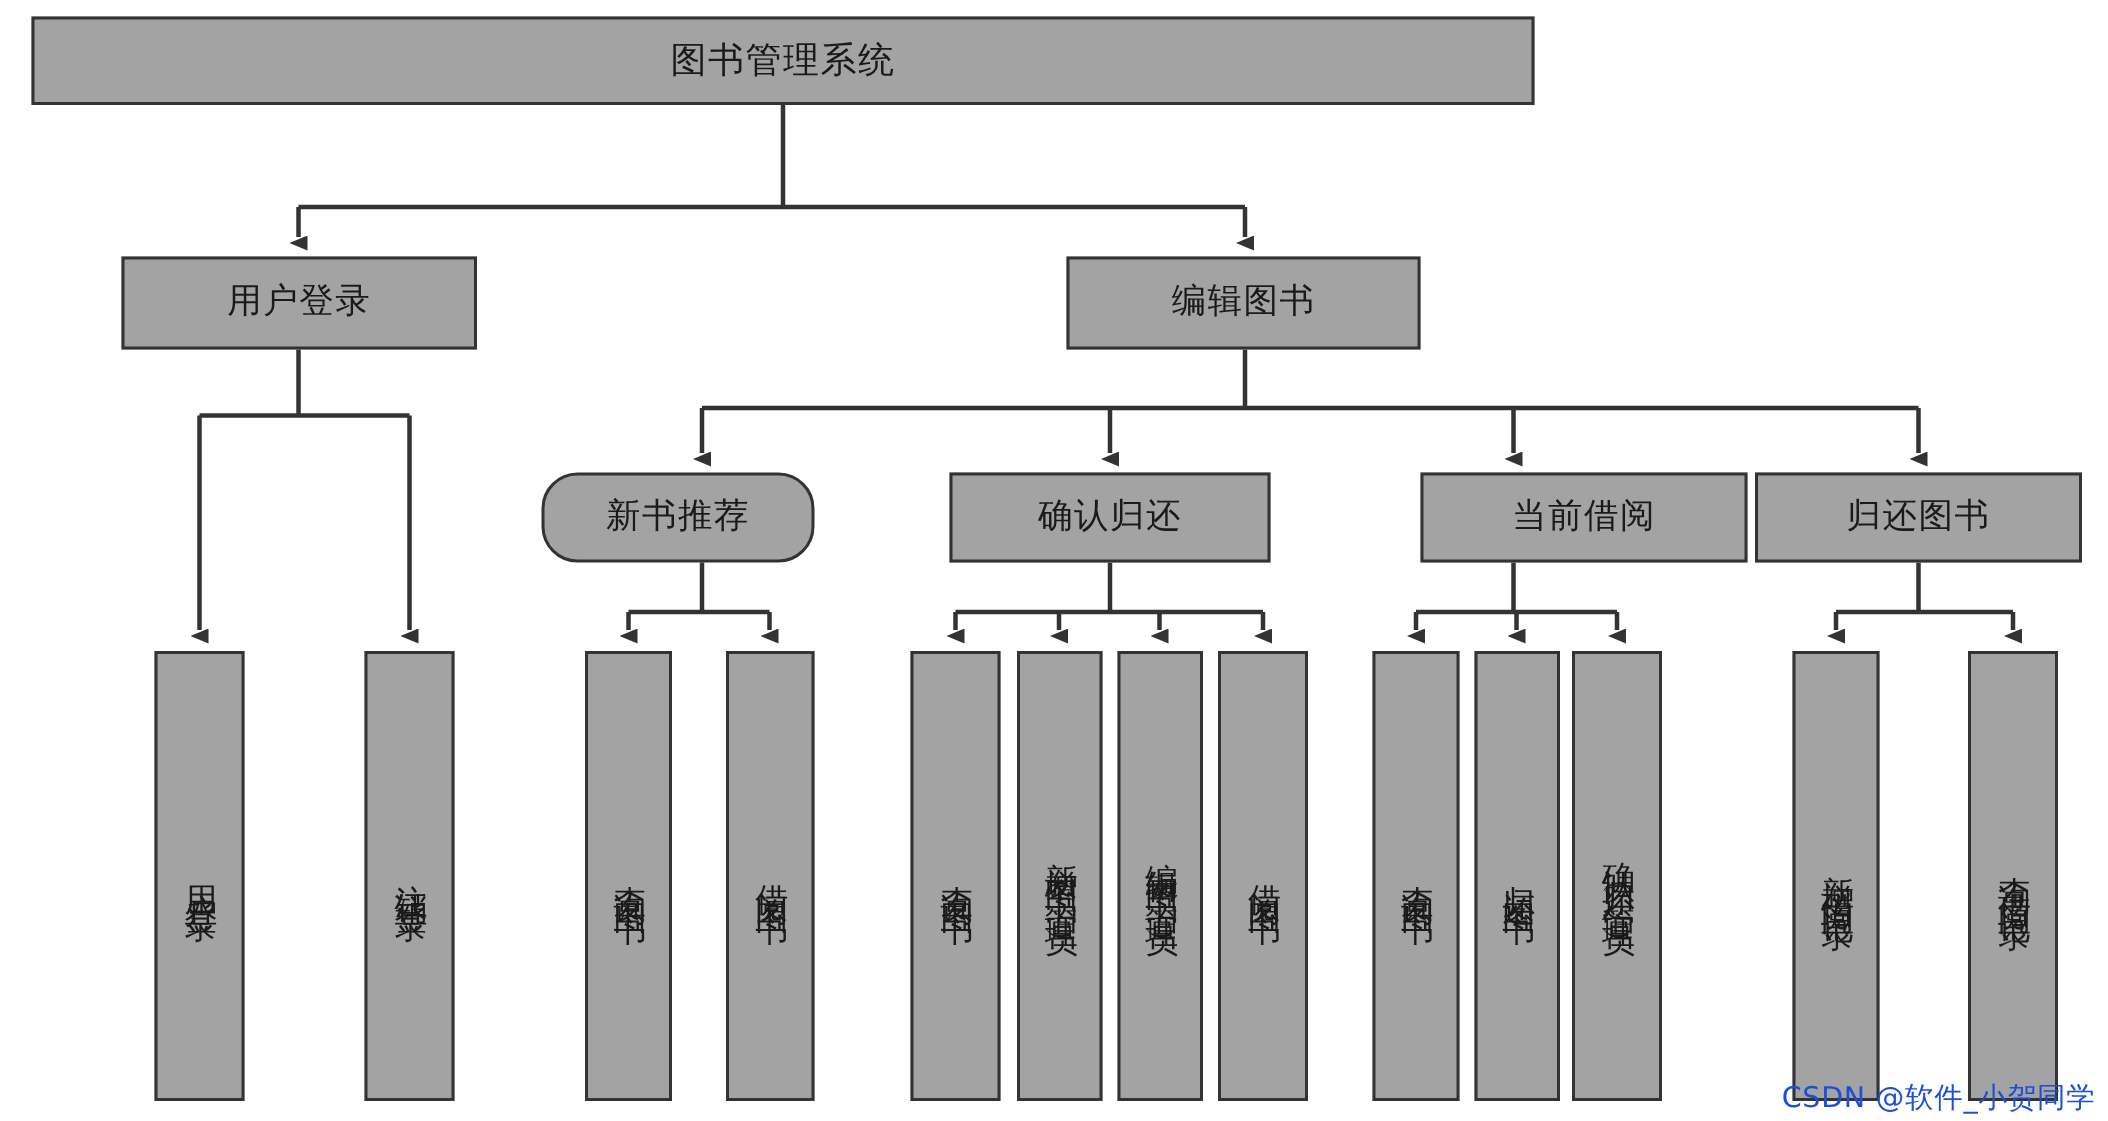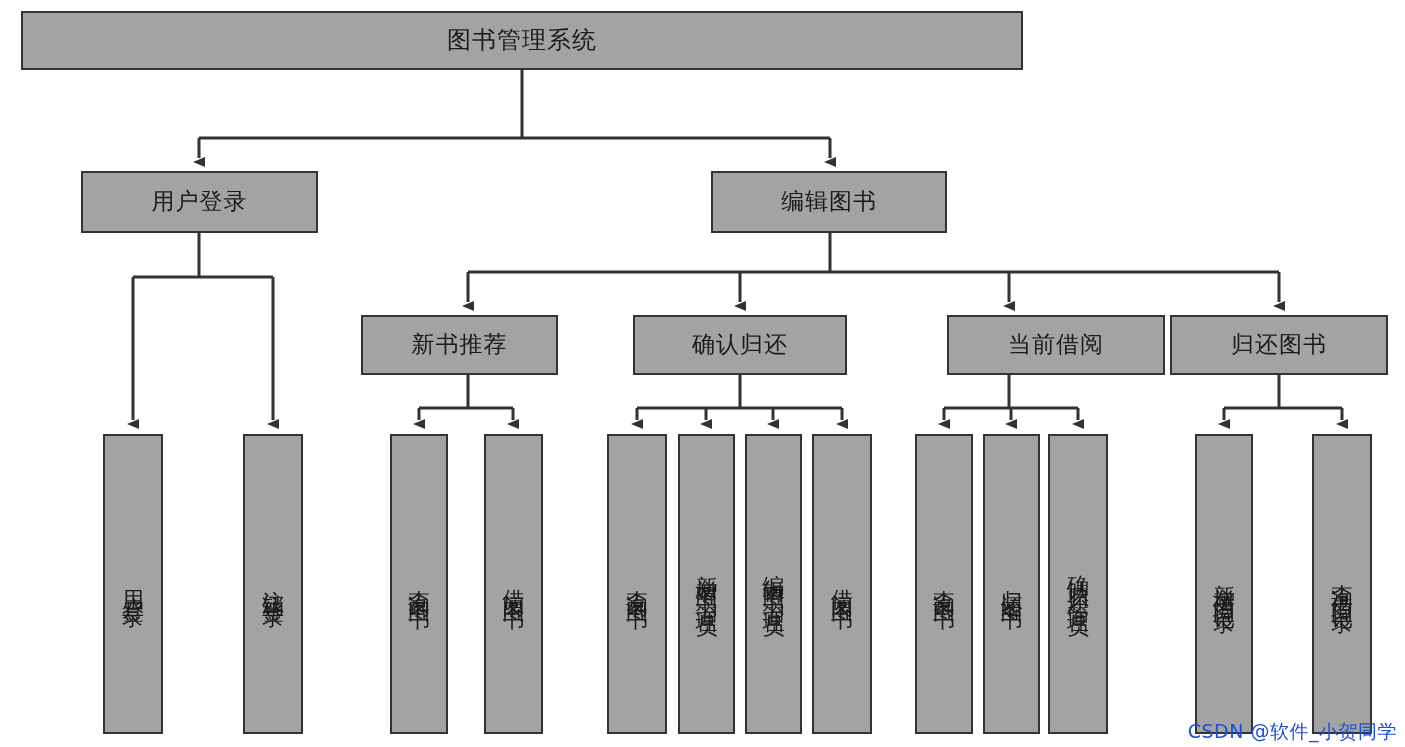--- a/index.html
+++ b/index.html
@@ -129,21 +129,21 @@
     <span>图书管理系统</span>
   </div>
 
   <div class="node horiz" style="left:81px; top:171px; width:237px; height:62px;">
     <span>用户登录</span>
   </div>
   <div class="node horiz" style="left:711px; top:171px; width:236px; height:62px;">
     <span>编辑图书</span>
   </div>
 
-  <div class="node horiz" style="left:361px; top:315px; width:197px; height:60px;">
+  <div class="node horiz" style="left:361px; top:315px; width:182px; height:60px;border-radius:24px;">
     <span>新书推荐</span>
   </div>
   <div class="node horiz" style="left:633px; top:315px; width:214px; height:60px;">
     <span>确认归还</span>
   </div>
   <div class="node horiz" style="left:900px; top:315px; width:218px; height:60px;margin-left:47px;">
     <span>当前借阅</span>
   </div>
   <div class="node horiz" style="left:1170px; top:315px; width:218px; height:60px;">
     <span>归还图书</span>

